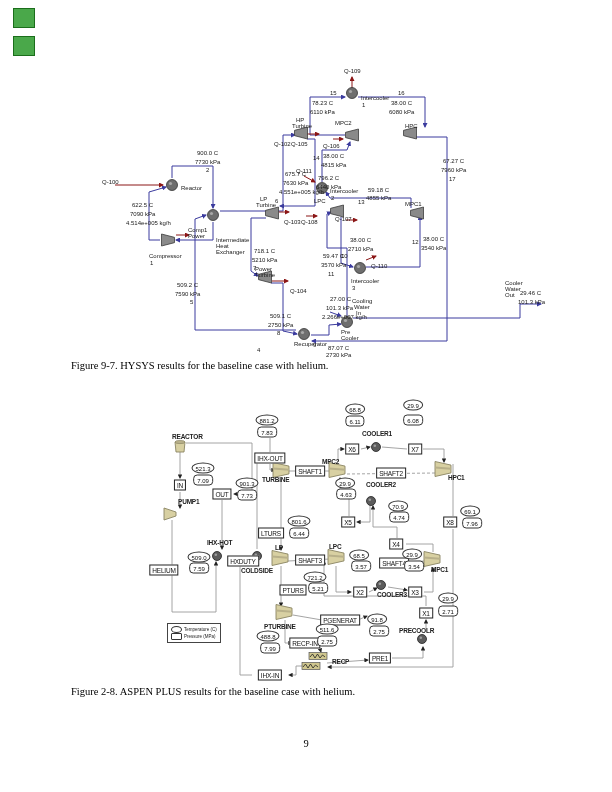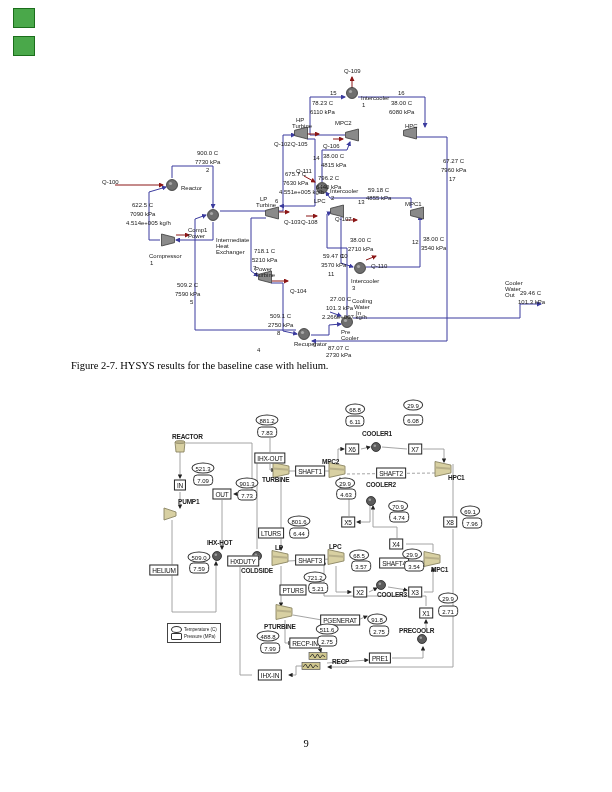--- a/index.html
+++ b/index.html
@@ -351,17 +351,18 @@
           <span class="sh-oval"></span>
           <span>Temperature (C)</span>
         </div>
         <div class="row">
           <span class="sh-rect"></span>
           <span>Pressure (MPa)</span>
         </div>
       </div>
     </div>
 
-  <div class="caption" style="left:71px;top:360px;">Figure 2-7. HYSYS results for the baseline case with helium.</div>
-
+  <div class="caption" style="left:71px;top:360px;">Figure 9-7. HYSYS results for the baseline case with helium.</div>
+
+  <div class="caption" style="left:71px;top:686px;">Figure 2-8. ASPEN PLUS results for the baseline case with helium.</div>
 
   <div class="pageno" style="top:738px;">9</div>
 </div>
 
 </body></html>

